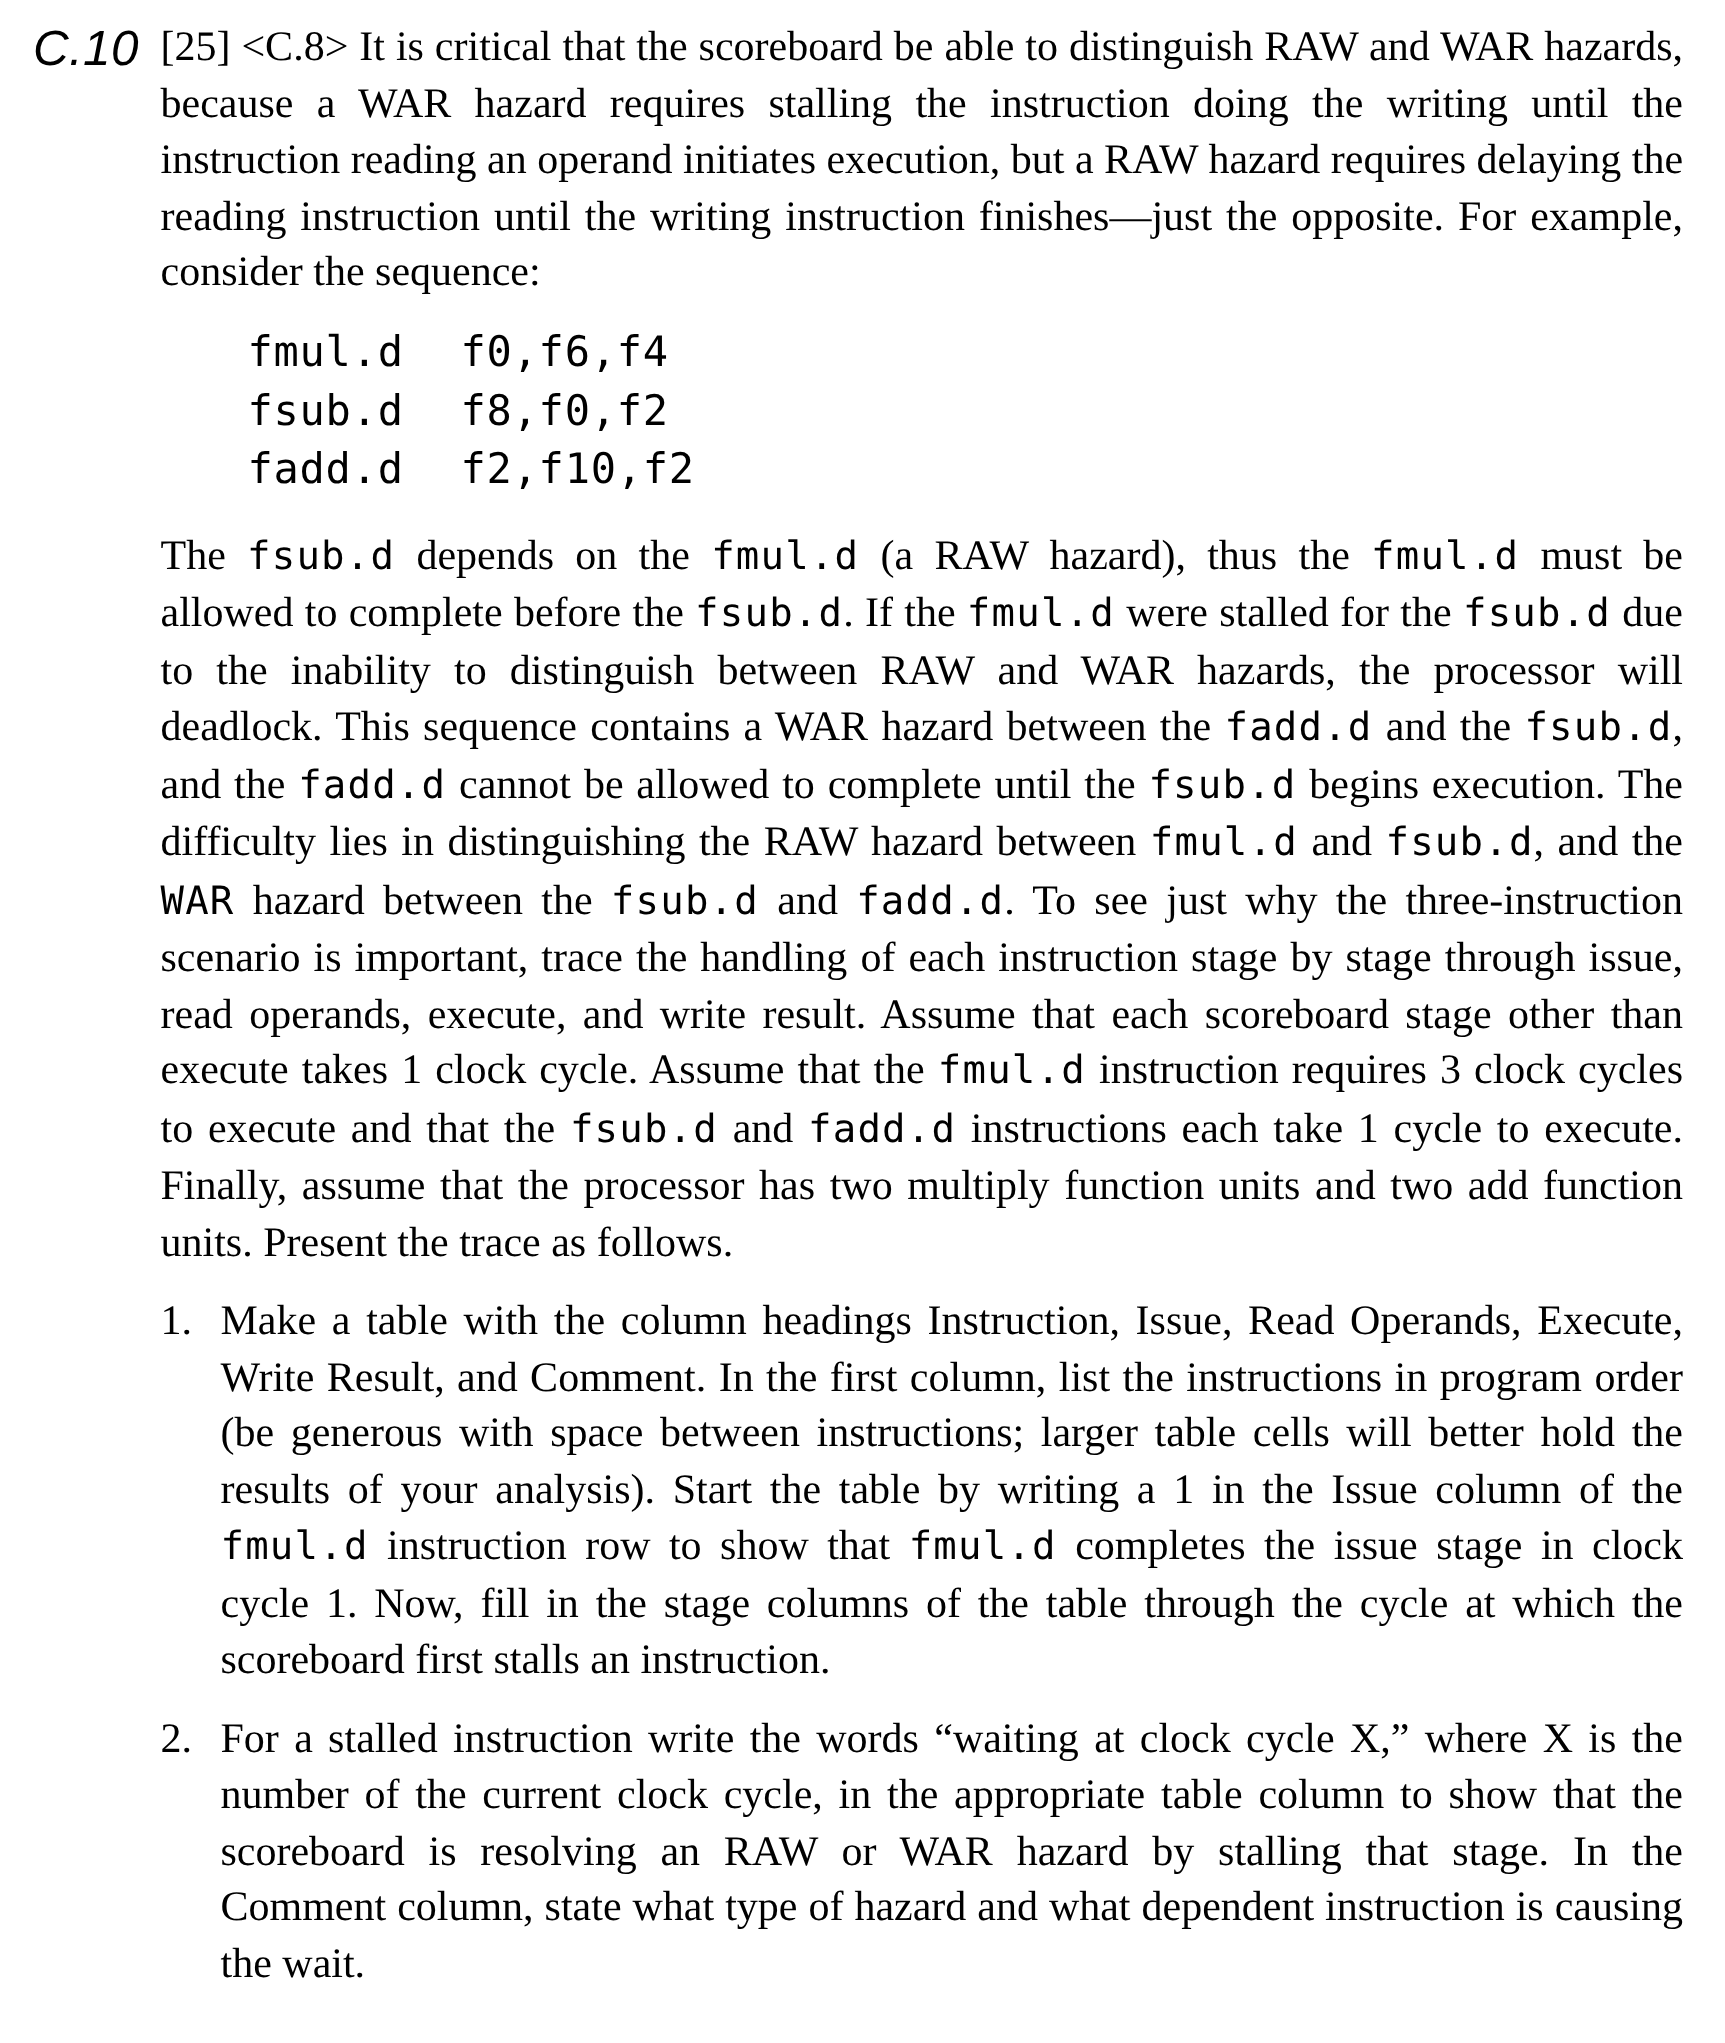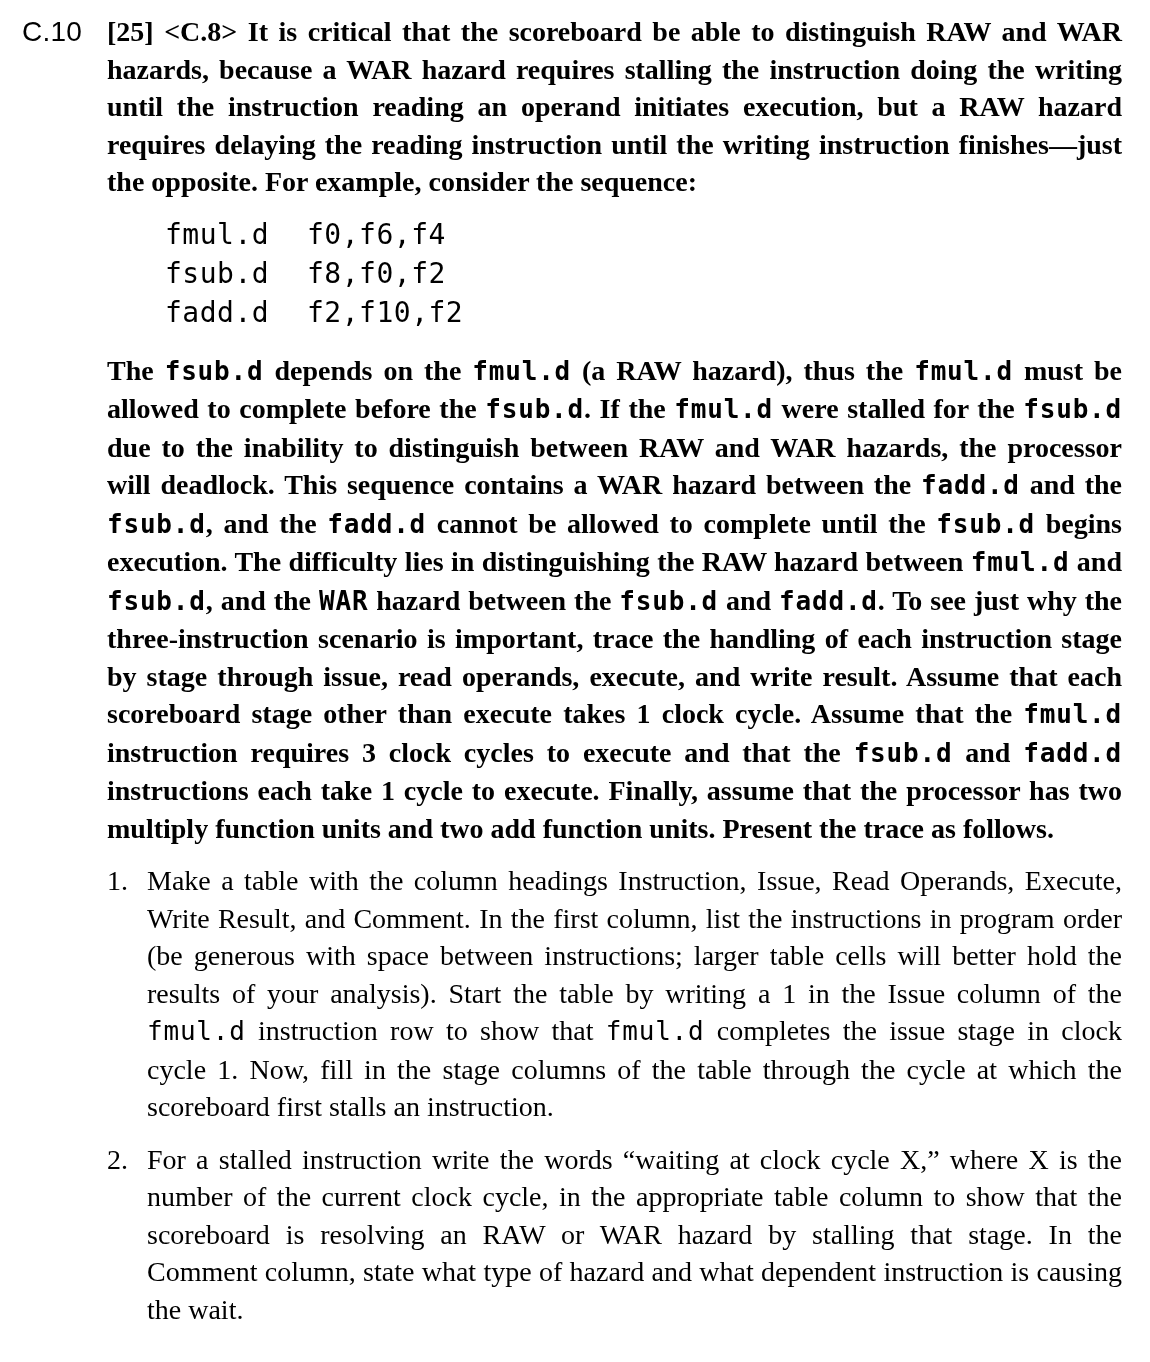--- a/index.html
+++ b/index.html
@@ -18,25 +18,26 @@
     font-family: "Liberation Serif", serif;
     font-size: 28px;
     line-height: 37.5px;
     color: #000000;
   }
   .exercise { display: flex; align-items: flex-start; }
   .ex-num {
     flex: 0 0 85px;
     width: 85px;
     font-family: "Liberation Sans", sans-serif;
-    font-size: 28px;
+    font-size: 33px;
     letter-spacing: 0.2px;
+    font-style: italic;
   }
   .ex-body { flex: 1 1 auto; min-width: 0; }
-  .para { text-align: justify; font-weight: bold; }
+  .para { text-align: justify; }
   .code-inline {
     font-family: "DejaVu Sans Mono", monospace;
     font-size: 26px;
     letter-spacing: 0.8px;
     white-space: nowrap;
   }
   .code-block {
     margin: 14px 0 20px 58px;
     font-family: "DejaVu Sans Mono", monospace;
     font-size: 28px;

